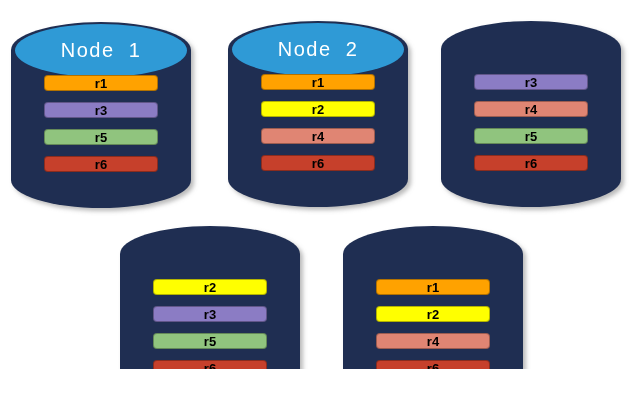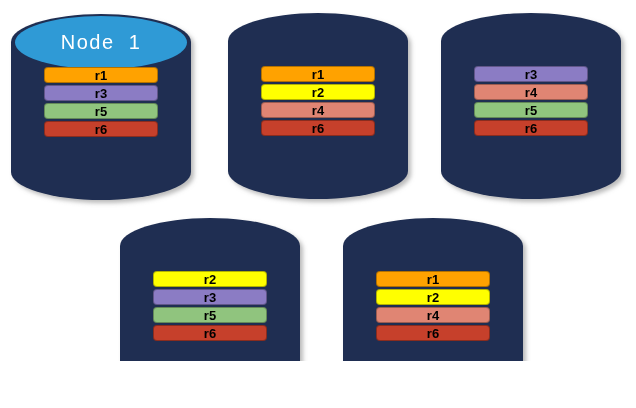--- a/index.html
+++ b/index.html
@@ -6,20 +6,21 @@
   body {
     font-family: "Liberation Sans", "DejaVu Sans", sans-serif;
     background:#ffffff;
   }
   .canvas {
     position:relative;
     width:636px;
     height:361px;
     overflow:hidden;
     background:#ffffff;
+    margin-top:8px;
   }
   .cyl {
     position:absolute;
     width:180px;
     height:186px;
   }
   .p1 { left:11px;  top:14px;  }
   .p2 { left:228px; top:13px;  }
   .p3 { left:441px; top:13px;  }
   .p4 { left:120px; top:218px; }
@@ -44,21 +45,21 @@
     color:#ffffff;
     font-size:20px;
     letter-spacing:1.5px;
     white-space:pre;
   }
   .bars {
     position:absolute;
     top:53px; left:33px; right:33px;
     display:flex;
     flex-direction:column;
-    gap:2px;
+    gap:11px;
   }
   .bar {
     height:16px;
     border-radius:4px;
     border:1px solid rgba(0,0,0,0.3);
     box-sizing:border-box;
     display:flex;
     align-items:center;
     justify-content:center;
   }
@@ -90,20 +91,23 @@
           <span class="bar-label">r5</span>
         </div>
       <div class="bar" style="background-color: rgb(198, 64, 43);">
           <span class="bar-label">r6</span>
         </div>
     </div>
   </div>
 
   <div class="cyl p2">
     <div class="cyl-body" style="background-color: rgb(31, 46, 82);"></div>
+    <div class="cyl-top" style="background-color: rgb(47, 154, 214);">
+      <span class="cyl-title">Node  2</span>
+    </div>
     <div class="bars">
       <div class="bar" style="background-color: rgb(255, 162, 0);">
           <span class="bar-label">r1</span>
         </div>
       <div class="bar" style="background-color: rgb(255, 255, 0);">
           <span class="bar-label">r2</span>
         </div>
       <div class="bar" style="background-color: rgb(224, 133, 115);">
           <span class="bar-label">r4</span>
         </div>

